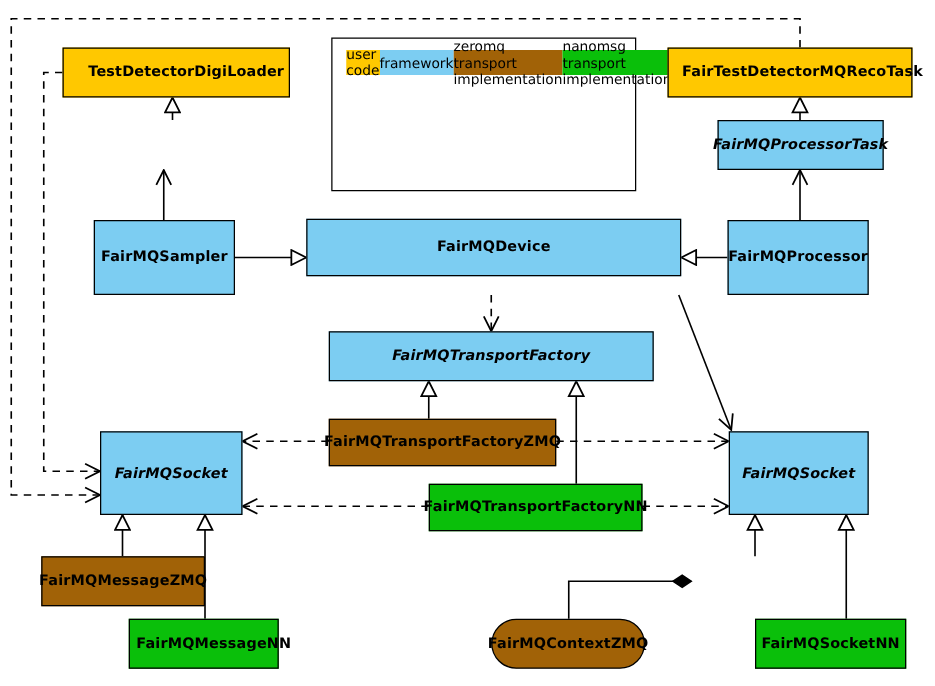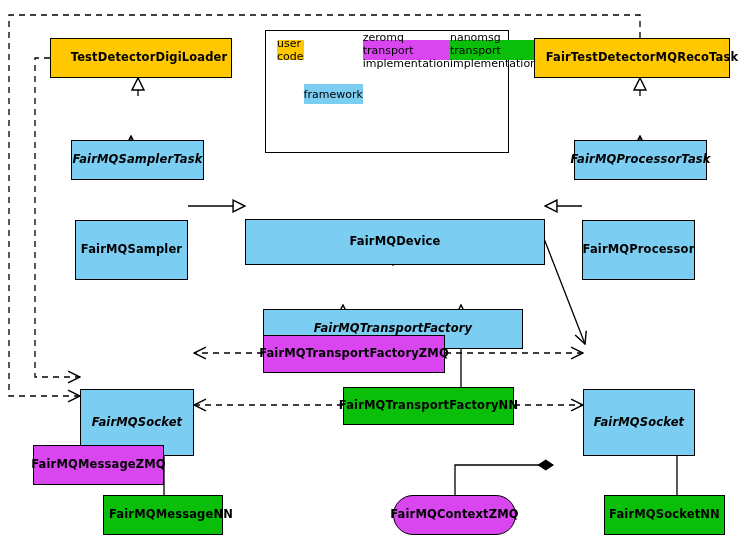--- a/index.html
+++ b/index.html
@@ -4,22 +4,22 @@
 <style>
   html,body{margin:0;padding:0;background:#ffffff;}
   body{font-family:"DejaVu Sans","Liberation Sans",sans-serif;}
   #canvas{position:relative;width:748px;height:549px;overflow:hidden;background:#fff;}
   #svg-layer{position:absolute;left:0;top:0;width:748px;height:549px;}
   .node{position:absolute;box-sizing:border-box;border:1.4px solid #000;
         display:flex;align-items:center;justify-content:center;text-align:center;
         font-size:11.5px;font-weight:bold;color:#000;letter-spacing:.15px;line-height:1.15;}
   .node.abstract{font-style:italic;}
   .c-user{background:#FFC800;}
-  .c-fw{background:#7CCDF2;margin-top:44px;}
-  .c-zmq{background:#d946ef;}
+  .c-fw{background:#7CCDF2;}
+  .c-zmq{background:#a16207;}
   .c-nn{background:#0ABF0A;}
   #legend{position:absolute;left:265px;top:30px;width:244px;height:123px;
           box-sizing:border-box;border:1.4px solid #000;background:#fff;
           padding:9px 11px;display:flex;flex-direction:row;justify-content:space-between;}
   .legend-bar{height:20px;display:flex;align-items:center;justify-content:center;
               font-size:11px;font-weight:normal;color:#000;}
 </style>
 </head>
 <body>
 
@@ -86,21 +86,20 @@
 
   <div id="legend">
     <div class="legend-bar c-user">user code</div>
     <div class="legend-bar c-fw">framework</div>
     <div class="legend-bar c-zmq">zeromq transport implementation</div>
     <div class="legend-bar c-nn">nanomsg transport implementation</div>
   </div>
 
   <div class="node c-user" style="left:50px;top:38px;width:182px;height:40px;padding-left:16px;">TestDetectorDigiLoader</div>
 
-  <div class="node c-fw abstract" style="left:71px;top:96px;width:133px;height:40px;">FairMQSamplerTask</div>
 
   <div class="node c-user" style="left:534px;top:38px;width:196px;height:40px;padding-left:20px;">FairTestDetectorMQRecoTask</div>
 
   <div class="node c-fw abstract" style="left:574px;top:96px;width:133px;height:40px;">FairMQProcessorTask</div>
 
   <div class="node c-fw" style="left:75px;top:176px;width:113px;height:60px;">FairMQSampler</div>
 
   <div class="node c-fw" style="left:245px;top:175px;width:300px;height:46px;">FairMQDevice</div>
 
   <div class="node c-fw" style="left:582px;top:176px;width:113px;height:60px;">FairMQProcessor</div>

